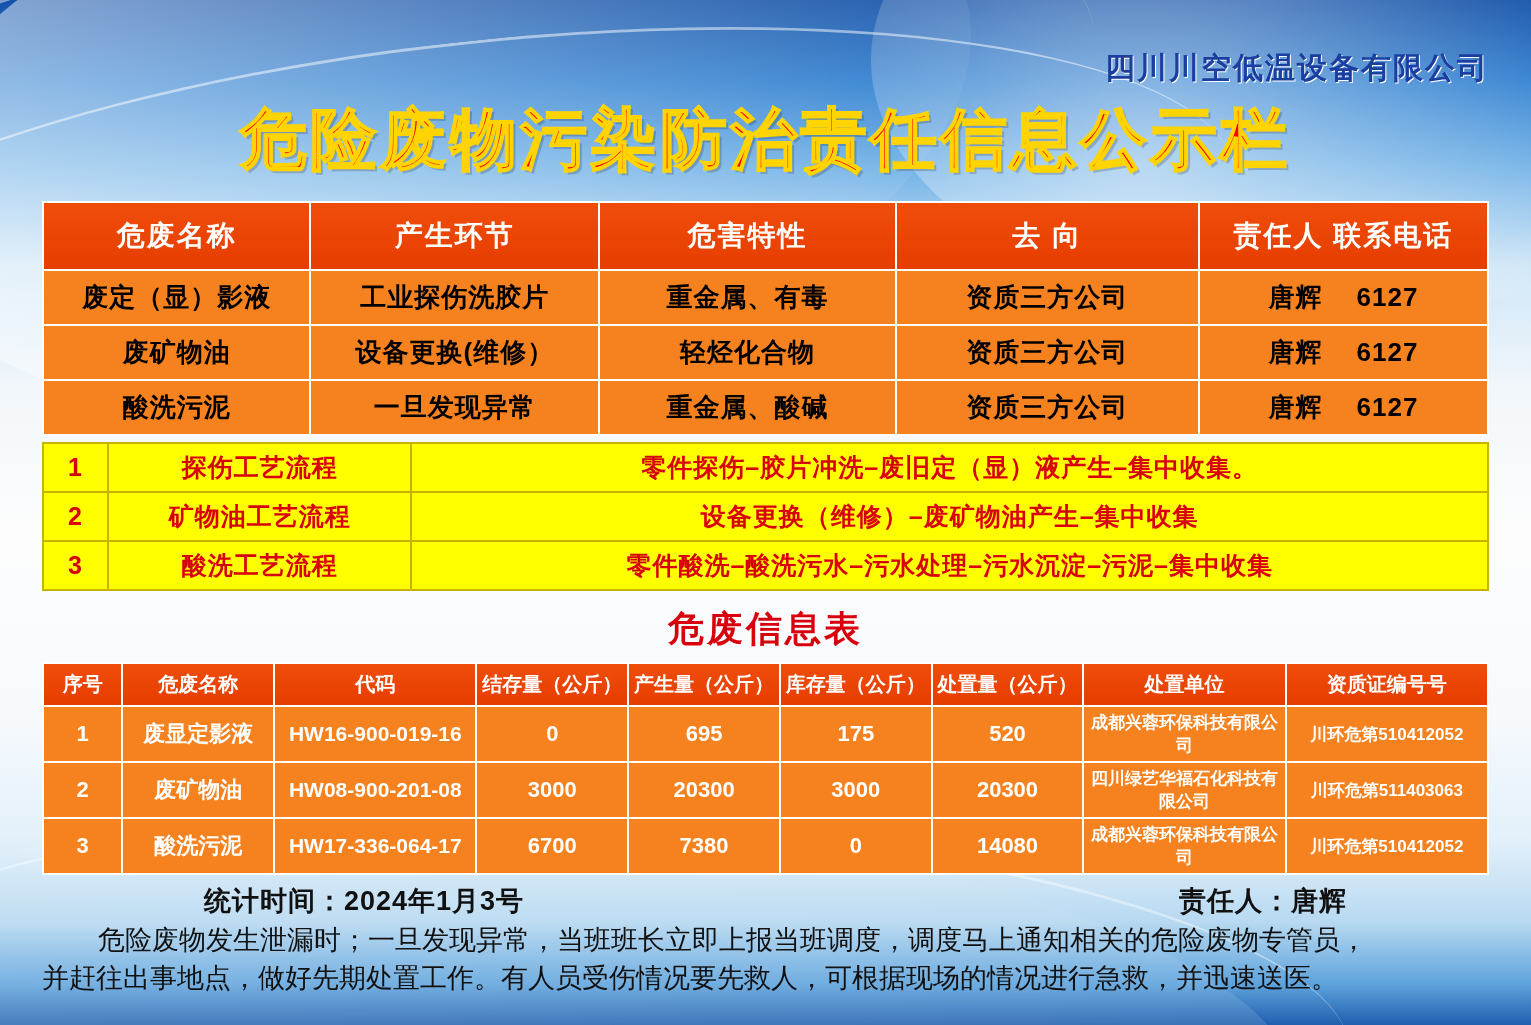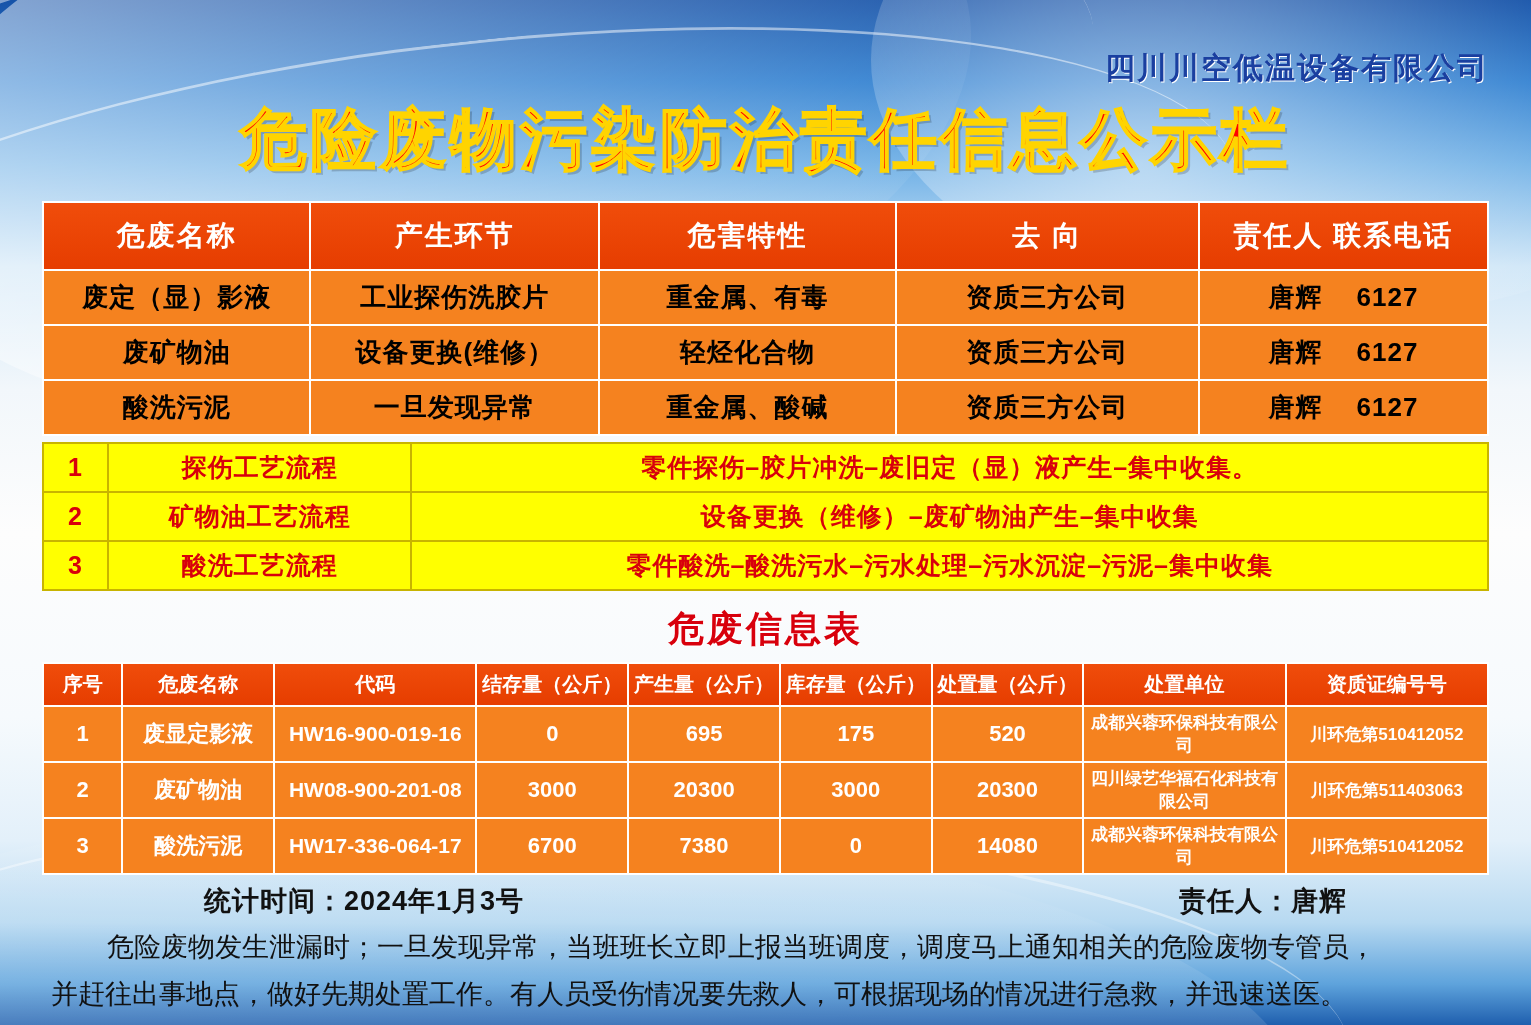--- a/index.html
+++ b/index.html
@@ -191,21 +191,21 @@
     letter-spacing: 1px;
   }
   .emer-body {
     font-size: 27px;
     color: #111111;
     line-height: 1.42;
     text-align: justify;
     letter-spacing: 0px;
     margin-top: 2px;
   }
-  .emer-body p { margin: 9px; }
+  .emer-body p { margin: 0; }
   .emer-body p.first { text-indent: 56px; }
 </style>
 </head>
 <body>
 
 <div class="board">
   <div class="swoosh sw1"></div>
   <div class="swoosh sw2"></div>
   <div class="swoosh sw3"></div>
   <div class="swoosh sw6"></div>

